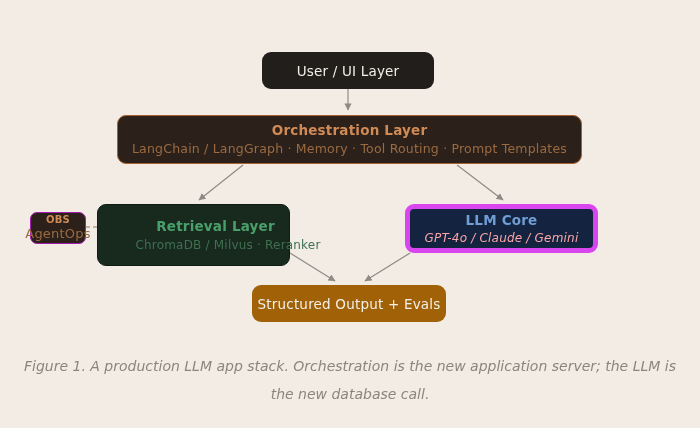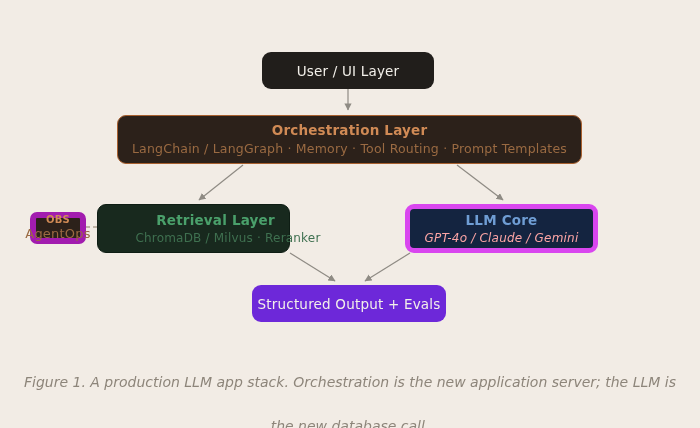--- a/index.html
+++ b/index.html
@@ -42,51 +42,51 @@
     letter-spacing: 0.2px;
     white-space: nowrap;
   }
 
   #user-ui {
     left: 262px; top: 52px; width: 172px; height: 37px;
     background: #211e1b; color: #f2efe9;
   }
   #structured-output {
     left: 252px; top: 285px; width: 194px; height: 37px;
-    background: #6d28d9; color: #f2efe9;
+    background: #a16207; color: #f2efe9;
   }
   #orchestration {
     left: 117px; top: 115px; width: 465px; height: 49px;
     background: #2c211a;
     border: 1px solid #a8602f;
   }
   #orchestration .node-title { color: #d08a55; }
   #orchestration .node-sub   { color: #9a6a42; font-size: 12.5px; }
 
   #retrieval {
-    left: 97px; top: 204px; width: 193px; height: 49px;
+    left: 97px; top: 204px; width: 193px; height: 62px;
     background: #18291e;
     border: 1px solid #0e1d14;
     padding-left: 44px;
   }
   #retrieval .node-title { color: #4aa06b; }
   #retrieval .node-sub   { color: #3f7050; margin-left: 25px; }
 
   #llm-core {
     left: 405px; top: 204px; width: 193px; height: 49px;
     background: #142440;
     border: 5px solid #d946ef;
   }
   #llm-core .node-title { color: #6f9dd4; }
   #llm-core .node-sub   { color: #fca5a5; font-style: italic; }
 
   #obs {
     left: 30px; top: 212px; width: 56px; height: 32px;
     background: #2c211a;
-    border: 6px solid #a21caf;
+    border: 1px solid #a21caf;
     border-radius: 7px;
   }
   #obs .node-title { color: #d08a55; font-size: 10px; line-height: 1.2; }
   #obs .node-sub   { color: #9a6a42; font-size: 13px;  line-height: 1.2; white-space: nowrap; }
 
   #edges {
     position: absolute;
     left: 0; top: 0;
     width: 700px; height: 428px;
     pointer-events: none;
@@ -97,21 +97,21 @@
   #caption {
     position: absolute;
     left: 0; top: 352px;
     width: 700px;
     text-align: center;
     font-style: italic;
     color: #8d857a;
     font-size: 14px;
     line-height: 28px;
   }
-  .caption-line { white-space: nowrap; margin-top: 16px; }
+  .caption-line { white-space: nowrap; }
 </style>
 </head>
 <body>
 
 <div id="canvas">
 
   <svg id="edges" viewBox="0 0 700 428">
     <defs>
       <marker id="arrowhead" markerWidth="8" markerHeight="8" refX="5.5" refY="3" orient="auto">
         <path d="M0,0 L6,3 L0,6 Z" fill="#8f8b84"></path>

